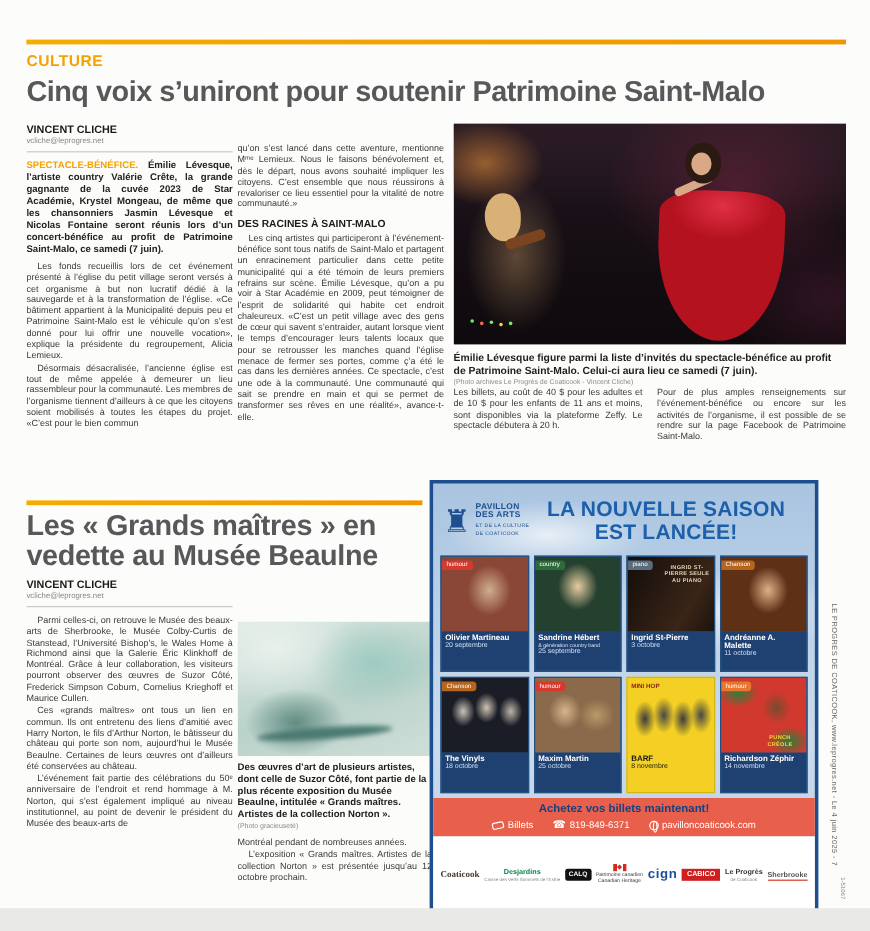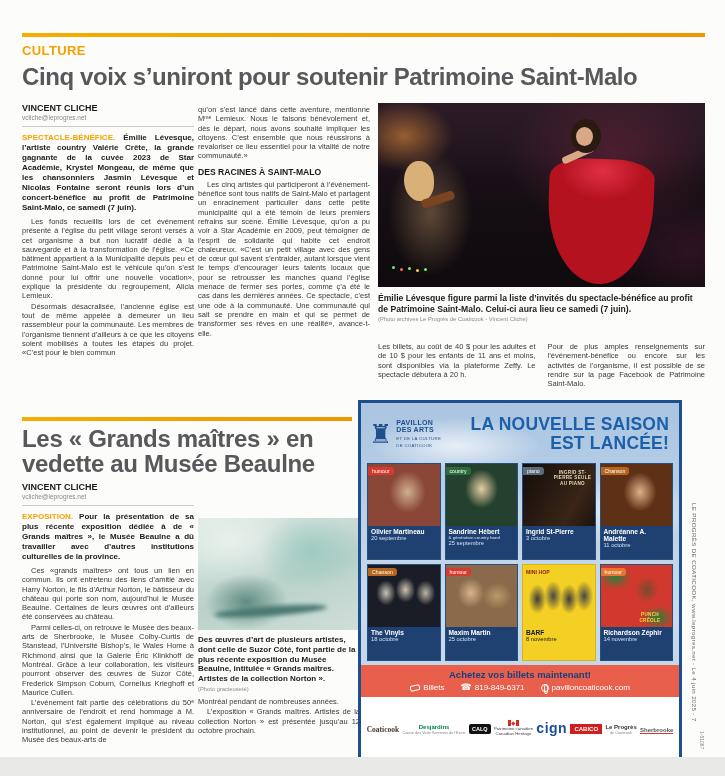--- a/index.html
+++ b/index.html
@@ -49,21 +49,21 @@
     background:#d9a887;border-radius:50%;}
   .singer-dress{position:absolute;left:52%;top:56px;width:105px;height:125px;
     background:radial-gradient(60px 40px at 50% 10%,#e03044,#b5121f 70%);
     border-radius:45% 45% 60% 60%/18% 18% 80% 80%;transform:rotate(2deg);}
   .singer-arm{position:absolute;left:56%;top:48px;width:34px;height:7px;
     background:#d9a887;border-radius:4px;transform:rotate(-24deg);}
   .kb-lights{position:absolute;left:14px;bottom:18px;width:3px;height:3px;border-radius:50%;
     background:#6cf06c;box-shadow:8px 2px 0 #f06c4c,16px 1px 0 #6cf06c,24px 3px 0 #f0d04c,32px 2px 0 #6cf06c;}
   .caption1{margin-top:6px;font-size:8.6px;line-height:10.5px;font-weight:bold;color:#1d1d1d;}
   .credit{margin-top:2px;font-size:5.8px;color:#8a8a8a;}
-  .a1-bottomcols{display:flex;gap:12px;margin-top:20px;}
+  .a1-bottomcols{display:flex;gap:12px;margin-top:0;}
   .a1-bottomcols .bp{width:158px;font-size:7.5px;line-height:9.3px;text-align:justify;color:#3a3a3a;}
   
   .mid-rule{position:absolute;left:22px;top:417px;width:330px;height:3.5px;
     background:linear-gradient(90deg,#f6ac00,#f09600);}
   .headline2{position:absolute;left:22px;top:426px;width:338px;font-size:24px;
     line-height:25px;font-weight:bold;color:#57585a;letter-spacing:-.3px;}
   .a2-col1{left:22px;top:482px;width:172px;height:294px;}
   .a2-col2{left:198px;top:518px;width:162px;height:258px;}
   .painting{position:relative;width:162px;height:112px;overflow:hidden;
     background:
@@ -79,21 +79,21 @@
     border:3px solid #1d4f8f;display:flex;flex-direction:column;
     background:
       radial-gradient(120px 40px at 30% 12%,rgba(255,255,255,.7),transparent 70%),
       radial-gradient(160px 50px at 75% 30%,rgba(255,255,255,.5),transparent 70%),
       linear-gradient(180deg,#aac5e1,#cbdbec 60%,#b8cde4);}
   .ad-header{display:flex;align-items:center;padding:5px 8px 2px 8px;height:58px;}
   .ad-logo{display:flex;align-items:center;gap:4px;color:#1d4f8f;}
   .ad-logo .glyph{font-size:26px;line-height:26px;}
   .ad-logo .lines{font-size:7px;line-height:7.5px;font-weight:bold;letter-spacing:.3px;}
   .ad-logo .lines .tiny{font-size:4.3px;line-height:5px;font-weight:normal;}
-  .ad-title{flex:1;text-align:right;font-size:17.5px;line-height:18.5px;font-weight:bold;
+  .ad-title{flex:1;text-align:center;font-size:17.5px;line-height:18.5px;font-weight:bold;
     color:#1c5faa;letter-spacing:.2px;padding-right:2px;}
   .ev-grid{display:grid;grid-template-columns:repeat(4,1fr);gap:4px;padding:2px 6px 4px 6px;}
   .ev-card{background:#2d5f9e;height:97px;display:flex;flex-direction:column;
     border:1px solid #24507f;overflow:hidden;}
   .ev-img{position:relative;height:62px;}
   .ev-tag{position:absolute;left:0;top:3px;font-size:5.2px;color:#fff;padding:1px 4px;
     border-radius:0 3px 3px 0;}
   .ev-overlay{position:absolute;right:2px;top:6px;width:56%;font-size:4.6px;line-height:5.4px;
     color:#e6d9b8;text-align:center;font-weight:bold;letter-spacing:.3px;}
   .ev-bar{flex:1;padding:2px 3px;background:rgba(29,63,110,.92);}
@@ -146,21 +146,21 @@
   .sp .nm{font-size:6.5px;font-weight:bold;}
   .sp .sb{font-size:3.8px;color:#888;display:block;}
   .sp-coaticook .nm{font-family:"Liberation Serif",serif;color:#4a3a2e;font-size:7.5px;}
   .sp-desjardins .nm{color:#00874e;font-size:6px;}
   .sp-calq .nm{background:#111;color:#fff;padding:2px 3px;border-radius:2px;font-size:5.5px;display:inline-block;transform:rotate(0deg);}
   .sp-canada .flag{display:inline-block;width:11px;height:6px;background:
     linear-gradient(90deg,#d52b1e 25%,#fff 25%,#fff 75%,#d52b1e 75%);position:relative;margin-bottom:1px;}
   .sp-canada .flag::after{content:"";position:absolute;left:4.5px;top:1.5px;width:2.5px;height:2.5px;
     background:#d52b1e;transform:rotate(45deg);}
   .sp-canada .nm{font-size:4.3px;color:#444;font-weight:normal;display:block;line-height:4.6px;}
-  .sp-cign .nm{color:#1b4f9c;font-size:14px;letter-spacing:.5px;}
+  .sp-cign .nm{color:#1b4f9c;font-size:11px;letter-spacing:.5px;}
   .sp-cabico .nm{background:#cf1f1f;color:#fff;padding:2px 4px;font-size:6px;display:inline-block;}
   .sp-progres .nm{color:#333;font-size:6px;}
   .sp-sherb .nm{color:#555;font-size:6px;border-bottom:1.5px solid #d03a2a;}
   
   .folio{position:absolute;top:503px;right:27px;writing-mode:vertical-rl;
     font-size:6.2px;letter-spacing:.35px;color:#666;height:266px;overflow:hidden;}
   .folio-code{position:absolute;bottom:8px;right:20px;writing-mode:vertical-rl;
     font-size:5px;color:#888;}
 </style>
 </head>
@@ -175,21 +175,21 @@
   <div class="col a1-col1">
     <div class="byline-name">VINCENT CLICHE</div>
     <div class="byline-email">vcliche@leprogres.net</div>
     <hr class="byline-rule">
     <p class="lede" style="margin:0 0 4px 0"><span class="kicker">SPECTACLE-BÉNÉFICE.</span> <span>Émilie Lévesque, l’artiste country Valérie Crête, la grande gagnante de la cuvée 2023 de Star Académie, Krystel Mongeau, de même que les chansonniers Jasmin Lévesque et Nicolas Fontaine seront réunis lors d’un concert-bénéfice au profit de Patrimoine Saint-Malo, ce samedi (7 juin).</span></p>
     <p class="para">Les fonds recueillis lors de cet événement présenté à l’église du petit village seront versés à cet organisme à but non lucratif dédié à la sauvegarde et à la transformation de l’église. «Ce bâtiment appartient à la Municipalité depuis peu et Patrimoine Saint-Malo est le véhicule qu’on s’est donné pour lui offrir une nouvelle vocation», explique la présidente du regroupement, Alicia Lemieux.</p>
     <p class="para">Désormais désacralisée, l’ancienne église est tout de même appelée à demeurer un lieu rassembleur pour la communauté. Les membres de l’organisme tiennent d’ailleurs à ce que les citoyens soient mobilisés à toutes les étapes du projet. «C’est pour le bien commun</p>
   </div>
 
   <div class="col a1-col2">
-    <p class="para noindent" style="margin-top:2px">qu’on s’est lancé dans cette aventure, mentionne Mᵐᵉ Lemieux. Nous le faisons bénévolement et, dès le départ, nous avons souhaité impliquer les citoyens. C’est ensemble que nous réussirons à revaloriser ce lieu essentiel pour la vitalité de notre communauté.»</p>
+    <p class="para noindent" style="margin-top:16px">qu’on s’est lancé dans cette aventure, mentionne Mᵐᵉ Lemieux. Nous le faisons bénévolement et, dès le départ, nous avons souhaité impliquer les citoyens. C’est ensemble que nous réussirons à revaloriser ce lieu essentiel pour la vitalité de notre communauté.»</p>
     <div class="subhead">DES RACINES À SAINT-MALO</div>
     <p class="para">Les cinq artistes qui participeront à l’événement-bénéfice sont tous natifs de Saint-Malo et partagent un enracinement particulier dans cette petite municipalité qui a été témoin de leurs premiers refrains sur scène. Émilie Lévesque, qu’on a pu voir à Star Académie en 2009, peut témoigner de l’esprit de solidarité qui habite cet endroit chaleureux. «C’est un petit village avec des gens de cœur qui savent s’entraider, autant lorsque vient le temps d’encourager leurs talents locaux que pour se retrousser les manches quand l’église menace de fermer ses portes, comme ç’a été le cas dans les dernières années. Ce spectacle, c’est une ode à la communauté. Une communauté qui sait se prendre en main et qui se permet de transformer ses rêves en une réalité», avance-t-elle.</p>
   </div>
 
   <div class="col a1-right">
     <div class="photo1">
       <div class="violinist-hair"></div>
       <div class="violin"></div>
       <div class="singer-dress"></div>
       <div class="singer-arm"></div>
@@ -208,23 +208,22 @@
   <div class="mid-rule"></div>
   <h2 class="headline2" style="margin:0">
     <span>Les « Grands maîtres » en</span><br>
     <span>vedette au Musée Beaulne</span>
   </h2>
 
   <div class="col a2-col1">
     <div class="byline-name">VINCENT CLICHE</div>
     <div class="byline-email">vcliche@leprogres.net</div>
     <hr class="byline-rule">
-    <p class="lede" style="margin:0 0 4px 0"><span class="kicker">EXPOSITION.</span> <span>Pour la présentation de sa plus récente exposition dédiée à de « Grands maîtres », le Musée Beaulne a dû travailler avec d’autres institutions culturelles de la province.</span></p>
+    <p class="para">Parmi celles-ci, on retrouve le Musée des beaux-arts de Sherbrooke, le Musée Colby-Curtis de Stanstead, l’Université Bishop’s, le Wales Home à Richmond ainsi que la Galerie Éric Klinkhoff de Montréal. Grâce à leur collaboration, les visiteurs pourront observer des œuvres de Suzor Côté, Frederick Simpson Coburn, Cornelius Krieghoff et Maurice Cullen.</p>
     <p class="para">Ces «grands maîtres» ont tous un lien en commun. Ils ont entretenu des liens d’amitié avec Harry Norton, le fils d’Arthur Norton, le bâtisseur du château qui porte son nom, aujourd’hui le Musée Beaulne. Certaines de leurs œuvres ont d’ailleurs été conservées au château.</p>
-    <p class="para">Parmi celles-ci, on retrouve le Musée des beaux-arts de Sherbrooke, le Musée Colby-Curtis de Stanstead, l’Université Bishop’s, le Wales Home à Richmond ainsi que la Galerie Éric Klinkhoff de Montréal. Grâce à leur collaboration, les visiteurs pourront observer des œuvres de Suzor Côté, Frederick Simpson Coburn, Cornelius Krieghoff et Maurice Cullen.</p>
     <p class="para">L’événement fait partie des célébrations du 50ᵉ anniversaire de l’endroit et rend hommage à M. Norton, qui s’est également impliqué au niveau institutionnel, au point de devenir le président du Musée des beaux-arts de</p>
   </div>
 
   <div class="col a2-col2">
     <div class="painting">
       <div class="streak"></div>
     </div>
     <div class="caption2">Des œuvres d’art de plusieurs artistes, dont celle de Suzor Côté, font partie de la plus récente exposition du Musée Beaulne, intitulée « Grands maîtres. Artistes de la collection Norton ».</div>
     <div class="credit">(Photo gracieuseté)</div>
     <p class="para noindent" style="margin-top:5px">Montréal pendant de nombreuses années.</p>

